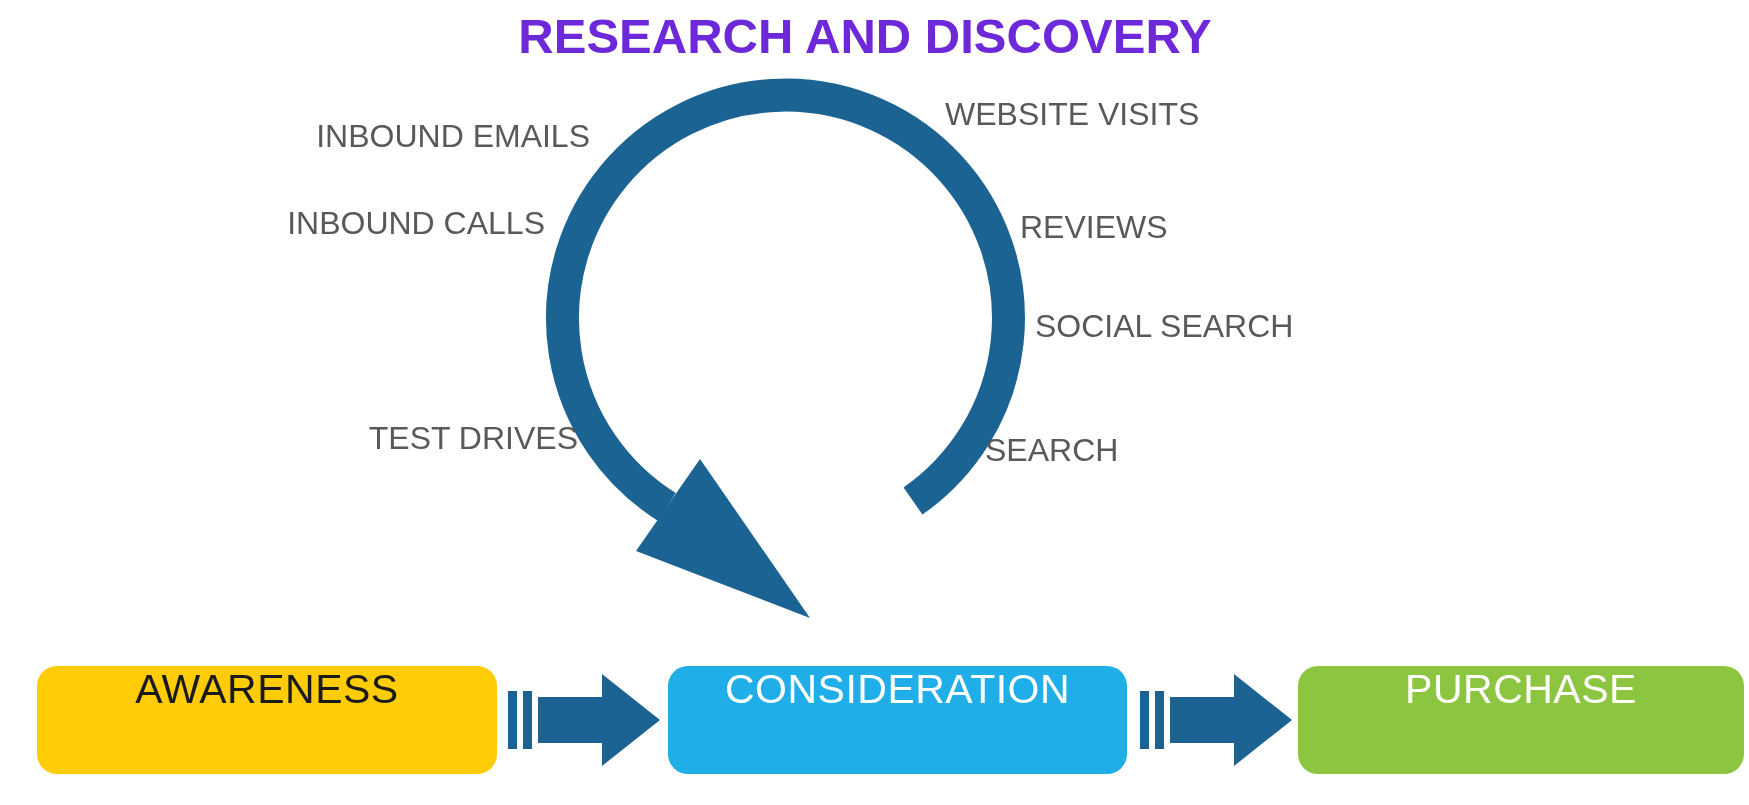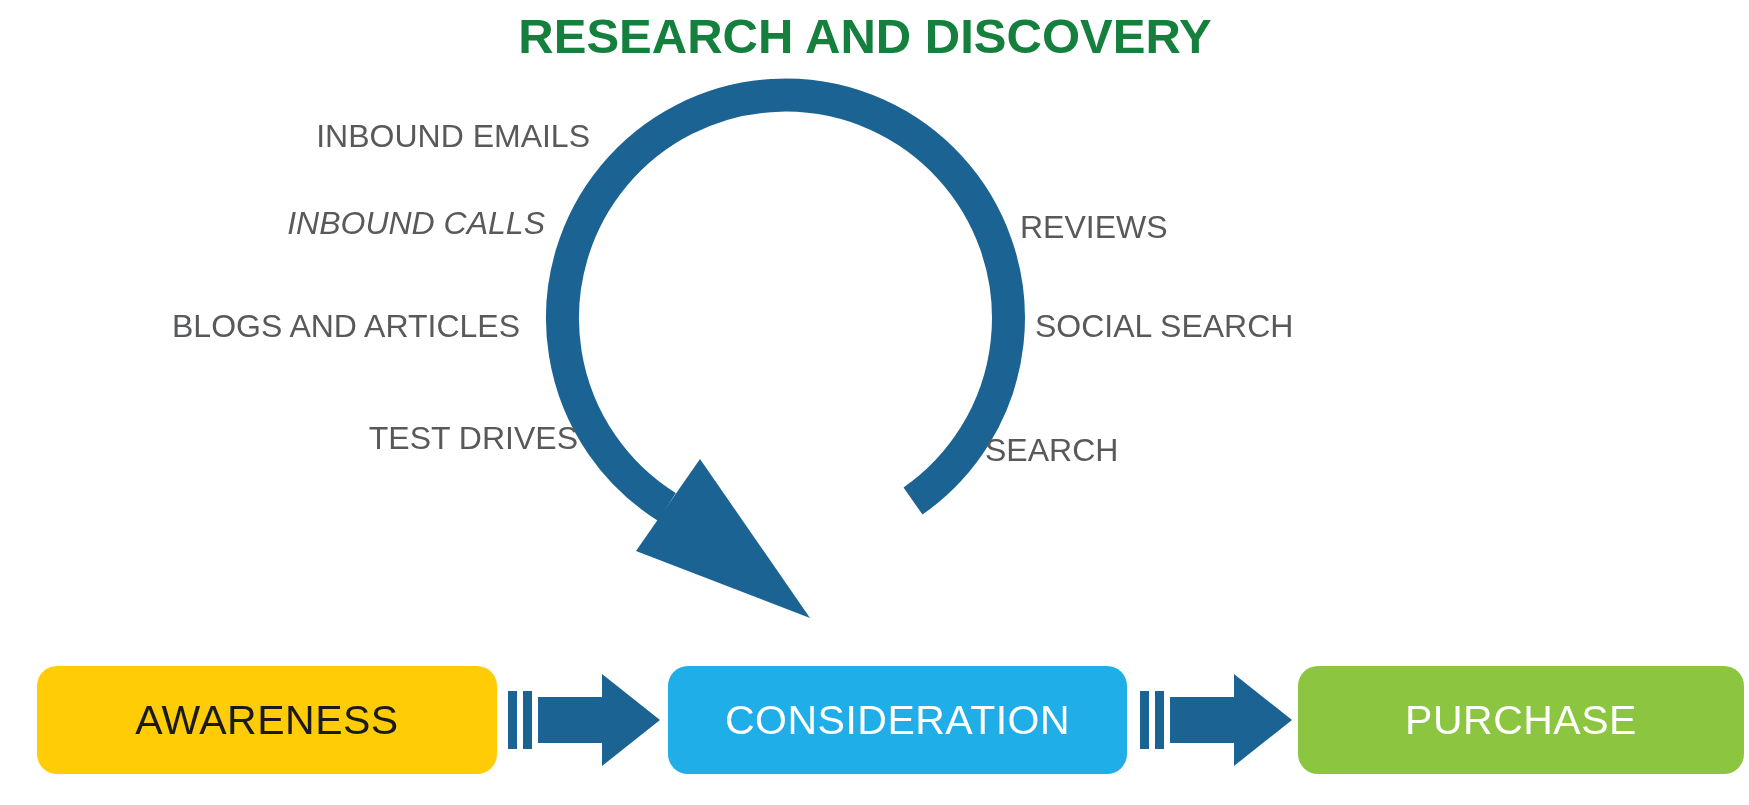--- a/index.html
+++ b/index.html
@@ -18,54 +18,53 @@
   .abs { position: absolute; }
 
   .diagram-title {
     left: 470px;
     top: 8px;
     width: 790px;
     text-align: center;
     font-size: 49px;
     font-weight: 700;
     letter-spacing: 0px;
-    color: #15803d;
+    color: #6d28d9;
     white-space: nowrap;
   }
 
   .cycle-label {
     font-size: 32px;
     line-height: 38px;
     color: #58595B;
     white-space: nowrap;
   }
   .cycle-label.left-side  { text-align: right; }
   .cycle-label.right-side { text-align: left; }
 
   #lbl-inbound-emails    { right: 1159px; top: 117px; }
-  #lbl-inbound-calls     { right: 1204px; top: 204px; font-style: italic; }
+  #lbl-inbound-calls     { right: 1204px; top: 204px; }
   #lbl-blogs-articles    { right: 1229px; top: 307px; }
   #lbl-test-drives       { right: 1171px; top: 419px; }
   #lbl-website-visits    { left:  945px;  top:  95px; }
   #lbl-reviews           { left: 1020px;  top: 208px; }
   #lbl-social-media      { left: 1035px;  top: 307px; }
   #lbl-search            { left: 985px;  top: 431px; }
 
   svg.shapes {
     left: 0; top: 0;
     width: 1749px;
     height: 805px;
   }
 
   .stage-box {
     top: 666px;
     height: 108px;
     border-radius: 20px;
     display: flex;
-    align-items: center;
     justify-content: center;
     font-size: 41px;
     letter-spacing: 0.5px;
     white-space: nowrap;
   }
   #box-awareness {
     left: 37px; width: 460px;
     background: #FFCC05;
     color: #1A1A1A;
   }
@@ -104,23 +103,23 @@
     <g>
       <rect x="1140" y="691" width="9" height="58" fill="#1B6393"></rect>
       <rect x="1155" y="691" width="9" height="58" fill="#1B6393"></rect>
       <rect x="1170" y="697" width="64" height="46" fill="#1B6393"></rect>
       <polygon points="1234,674 1234,766 1292,720" fill="#1B6393"></polygon>
     </g>
   </svg>
 
   <div id="lbl-inbound-emails" class="abs cycle-label left-side">INBOUND EMAILS</div>
   <div id="lbl-inbound-calls" class="abs cycle-label left-side">INBOUND CALLS</div>
-  <div id="lbl-blogs-articles" class="abs cycle-label left-side">BLOGS AND ARTICLES</div>
   <div id="lbl-test-drives" class="abs cycle-label left-side">TEST DRIVES</div>
 
+  <div id="lbl-website-visits" class="abs cycle-label right-side">WEBSITE VISITS</div>
   <div id="lbl-reviews" class="abs cycle-label right-side">REVIEWS</div>
   <div id="lbl-social-media" class="abs cycle-label right-side">SOCIAL SEARCH</div>
   <div id="lbl-search" class="abs cycle-label right-side">SEARCH</div>
 
   <div id="box-awareness" class="abs stage-box">
     <span>AWARENESS</span>
   </div>
   <div id="box-purchase" class="abs stage-box">
     <span>PURCHASE</span>
   </div>

